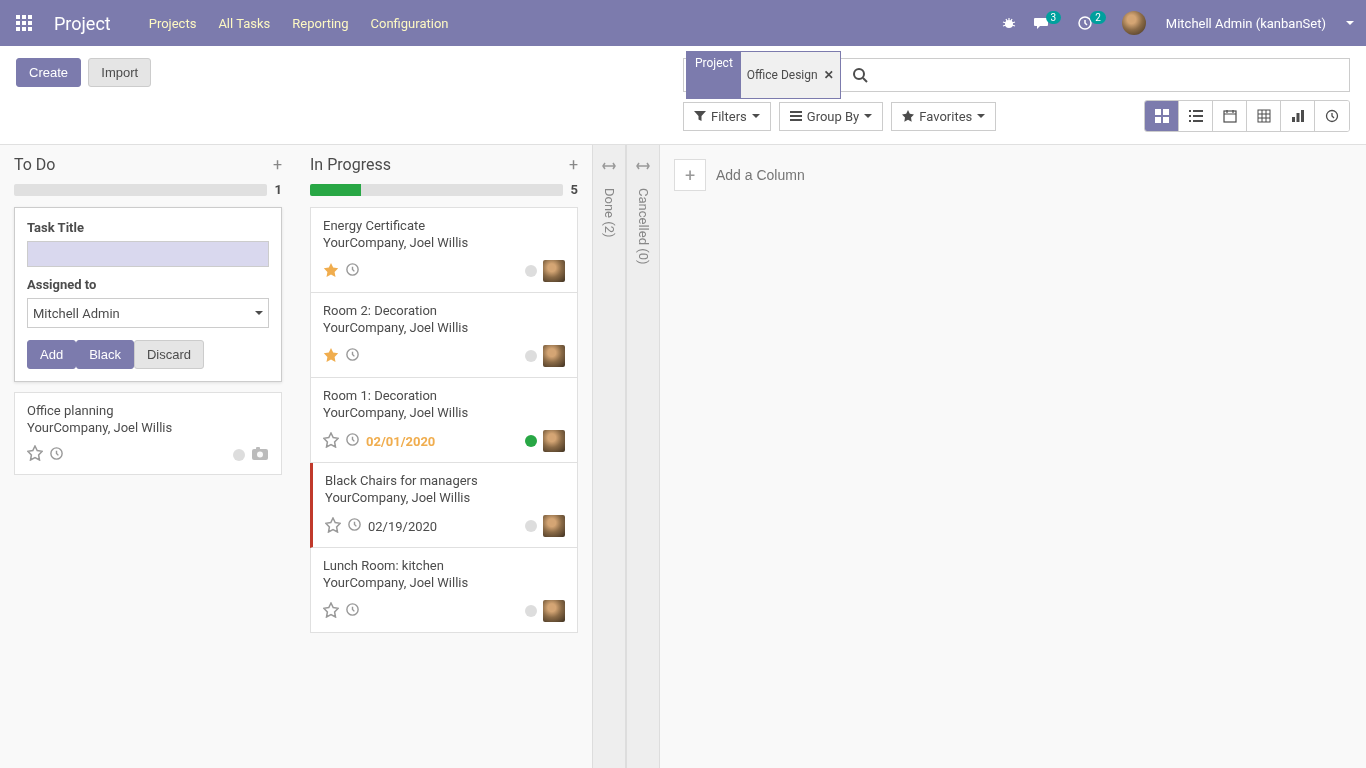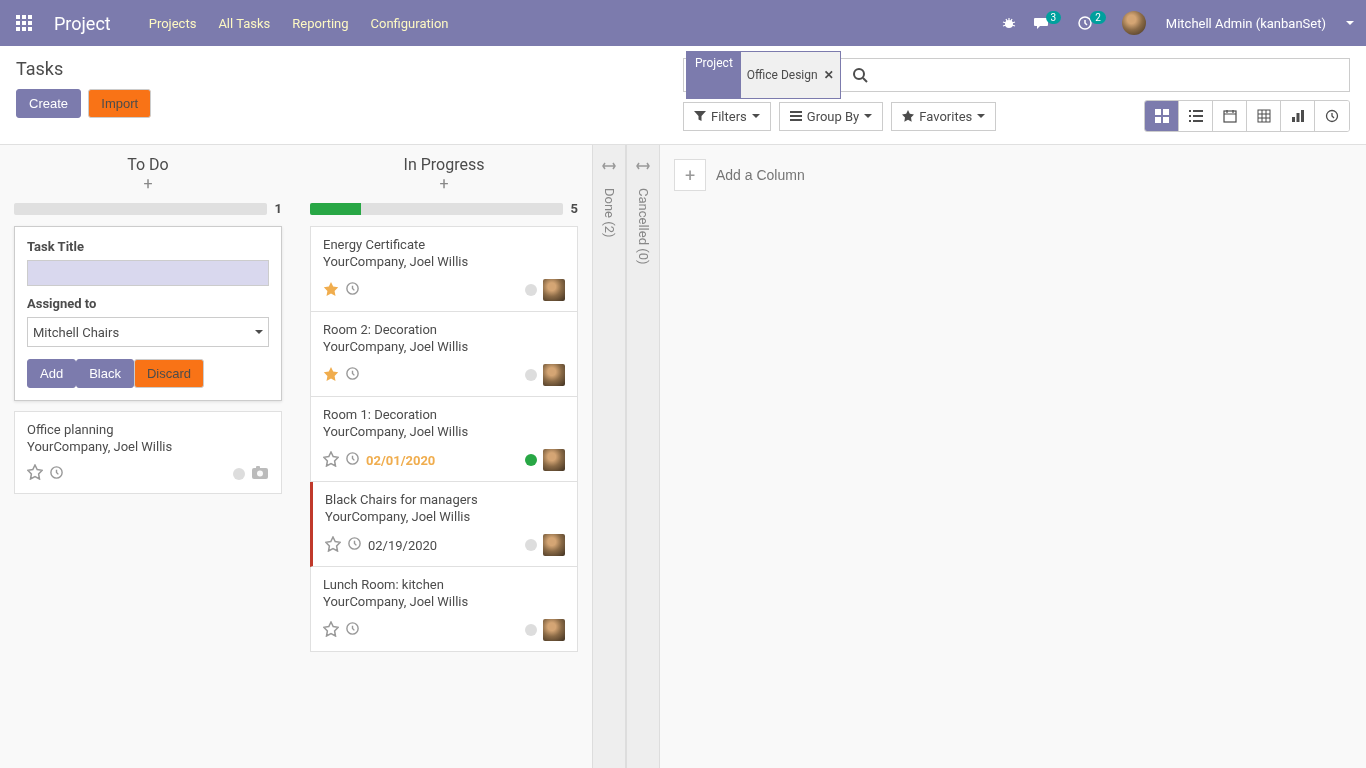--- a/index.html
+++ b/index.html
@@ -11,42 +11,42 @@
 .header-right { margin-left: auto; display: flex; align-items: center; gap: 16px; }
 .header-icon { position: relative; cursor: pointer; display: flex; align-items: center; }
 .badge { background: #00a09d; color: #fff; border-radius: 8px; font-size: 10px; padding: 1px 5px; margin-left: -3px; position: relative; top: -6px; }
 .user-sec { display: flex; align-items: center; gap: 20px; cursor: pointer; }
 .avatar { width: 24px; height: 24px; border-radius: 50%; background: radial-gradient(circle at 40% 35%, #d4a574 20%, #8b6b47 50%, #3d2f1f 100%); }
 .caret { width: 0; height: 0; border-left: 4px solid transparent; border-right: 4px solid transparent; border-top: 4px solid #fff; }
 .caret-dark { border-top-color: #4c4c4c; }
 .control-bar { padding: 12px 16px 12px 16px; display: flex; align-items: flex-start; }
 .left-ctrl { flex: 0 0 50%; }
 .page-title { font-size: 18px; color: #4c4c4c; margin-bottom: 10px; font-weight: 400; }
-.btn { border: 1px solid #ccc; background: #f97316; padding: 6px 12px; font-size: 13px; cursor: pointer; border-radius: 3px; color: #4c4c4c; }
+.btn { border: 1px solid #ccc; background: #e5e5e5; padding: 6px 12px; font-size: 13px; cursor: pointer; border-radius: 3px; color: #4c4c4c; }
 .btn-primary { background: #7c7bad; color: #fff; border-color: #7c7bad; }
 .btn-purple { background: #7c7bad; color: #fff; border-color: #7c7bad; }
 .right-ctrl { flex: 1; }
 .search-row { display: flex; align-items: center; border: 1px solid #ccc; height: 34px; margin-bottom: 8px; }
 .search-tag { display: flex; align-items: stretch; margin: 2px; border: 1px solid #7c7bad; font-size: 12px; }
 .tag-facet { background: #7c7bad; color: #fff; padding: 4px 8px; }
 .tag-value { background: #f0f0f0; color: #4c4c4c; padding: 16px 6px; display: flex; align-items: center; gap: 6px; }
 .tag-close { cursor: pointer; color: #4c4c4c; font-weight: bold; }
 .search-input { flex: 1; border: none; outline: none; padding: 0 8px; height: 100%; font-size: 13px; }
 .search-btn { width: 34px; display: flex; align-items: center; justify-content: center; cursor: pointer; }
 .toolbar { display: flex; align-items: center; justify-content: space-between; }
 .filter-group { display: flex; gap: 8px; }
 .filter-btn { border: 1px solid #ccc; background: #fff; padding: 6px 10px; font-size: 13px; cursor: pointer; display: flex; align-items: center; gap: 5px; color: #4c4c4c; }
 .view-group { display: flex; border: 1px solid #ccc; border-radius: 3px; overflow: hidden; }
 .view-btn { width: 34px; height: 30px; display: flex; align-items: center; justify-content: center; cursor: pointer; border-right: 1px solid #ccc; background: #fff; }
 .view-btn:last-child { border-right: none; }
 .view-btn.active { background: #7c7bad; }
 .view-btn.active svg { fill: #fff; }
 .kanban { display: flex; height: calc(768px - 46px - 96px); background: #f9f9f9; border-top: 1px solid #e0e0e0; overflow-x: auto; }
 .column { width: 296px; flex-shrink: 0; padding: 10px 14px; }
-.col-head { display: flex; align-items: center; justify-content: space-between; margin-bottom: 8px; flex-direction: column; }
+.col-head { display: flex; align-items: center; justify-content: space-between; margin-bottom: 8px; }
 .col-title { font-size: 16px; color: #4c4c4c; font-weight: 400; }
 .plus-btn { color: #888; cursor: pointer; font-size: 16px; }
 .progress-row { display: flex; align-items: center; gap: 8px; margin-bottom: 10px; }
 .progress-bar { flex: 1; height: 12px; background: #e0e0e0; border-radius: 2px; overflow: hidden; }
 .progress-fill { height: 100%; background: #28a745; }
 .count { font-weight: bold; color: #4c4c4c; }
 .quick-create { background: #fff; border: 1px solid #ccc; padding: 12px; margin-bottom: 10px; box-shadow: 0 1px 3px rgba(0,0,0,0.1); }
 .qc-label { font-weight: bold; font-size: 13px; margin-bottom: 6px; display: block; }
 .qc-input { width: 100%; border: 1px solid #ccc; background: #d9d8ee; padding: 5px; height: 26px; margin-bottom: 10px; }
 .qc-select { width: 100%; border: 1px solid #ccc; padding: 5px; height: 30px; margin-bottom: 12px; background: #fff; position: relative; display: flex; align-items: center; justify-content: space-between; cursor: pointer; }
@@ -122,21 +122,20 @@
     <div class="user-sec">
       <div class="avatar"></div>
       <span>Mitchell Admin (kanbanSet)</span>
       <span class="caret"></span>
     </div>
   </div>
 </div>
 
 <div class="control-bar">
   <div class="left-ctrl">
-    <div class="page-title">Tasks</div>
     <button class="btn btn-primary">Create</button>
     <button class="btn" style="margin-left:4px">Import</button>
   </div>
   <div class="right-ctrl">
     <div class="search-row">
       <div class="search-tag">
         <span class="tag-facet">Project</span>
         <span class="tag-value">
           <span>Office Design</span>
           <span class="tag-close">✕</span>
@@ -235,21 +234,21 @@
       <div class="progress-bar">
           <div class="progress-fill" style="width:0%"></div>
         </div>
       <span class="count">1</span>
     </div>
     <div class="quick-create">
       <label class="qc-label">Task Title</label>
       <input class="qc-input" style="">
       <label class="qc-label">Assigned to</label>
       <div class="qc-select">
-        <span>Mitchell Chairs</span>
+        <span>Mitchell Admin</span>
         <span class="caret caret-dark"></span>
       </div>
       <div class="qc-btns">
         <button class="btn btn-purple">Add</button>
         <button class="btn btn-purple">Black</button>
         <button class="btn">Discard</button>
       </div>
     </div>
     <div id="todo-cards">
         <div class="card" style="border-top: 1px solid rgb(224, 224, 224);">

